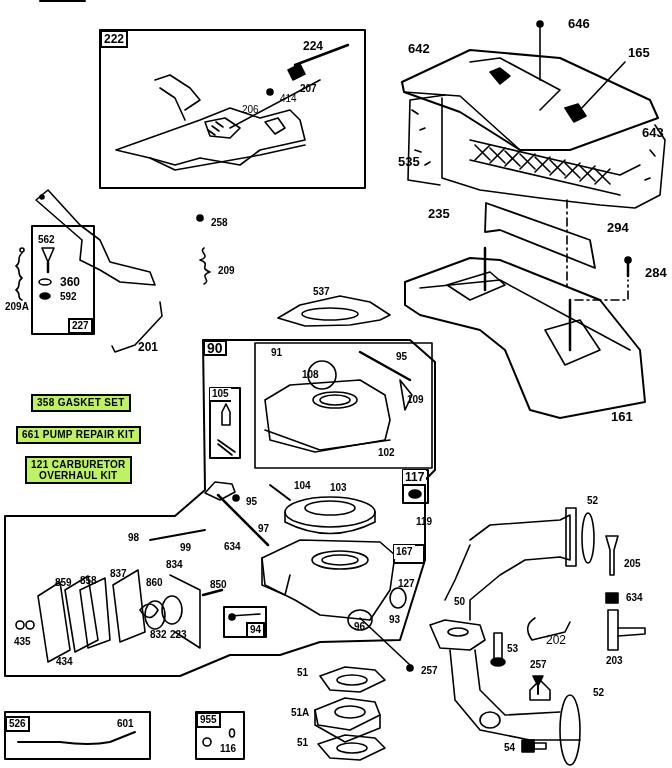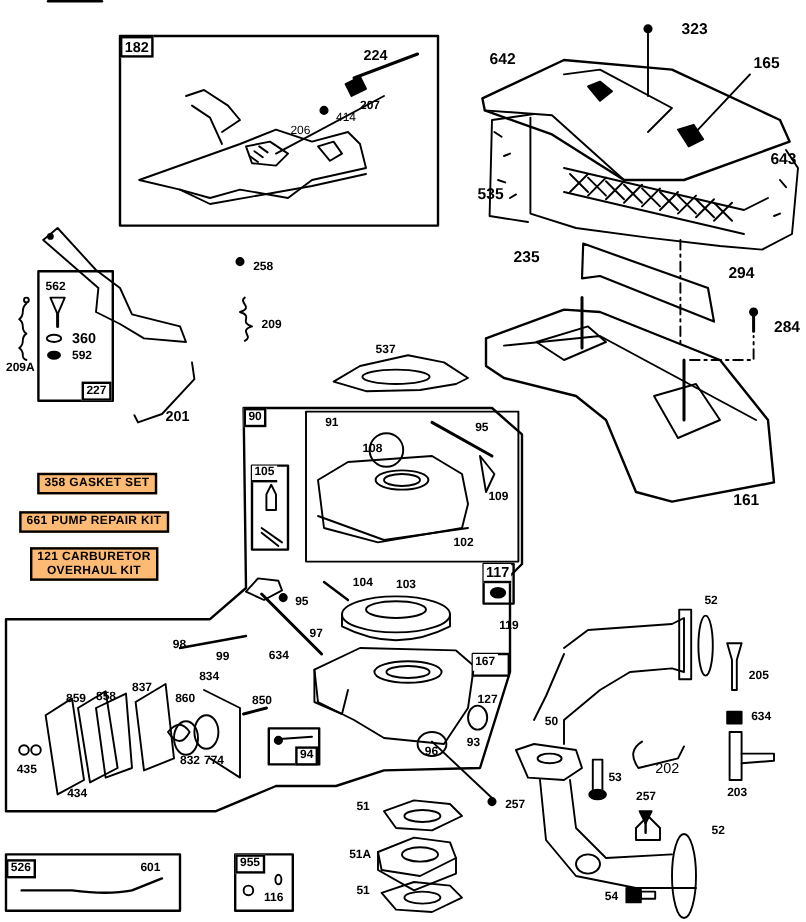--- a/index.html
+++ b/index.html
@@ -6,21 +6,21 @@
   body { width: 672px; height: 768px; position: relative; overflow: hidden;
          font-family: "Liberation Sans", sans-serif; color: #000; }
   #diagram { position: absolute; left: 0; top: 0; width: 672px; height: 768px; }
   .lbl { position: absolute; font-family: "Liberation Sans", sans-serif; font-weight: bold;
          font-size: 12px; line-height: 12px; white-space: nowrap; color: #000; }
   .lbl.sm { font-size: 10px; line-height: 10px; }
   .lbl.lg { font-size: 13px; line-height: 13px; }
   .boxnum { position: absolute; border: 2px solid #000; font-weight: bold; font-size: 12px;
             line-height: 14px; padding: 0 2px; background: #fff; font-family: "Liberation Sans", sans-serif; }
   .kit { position: absolute; border: 2px solid #000; font-weight: bold; font-size: 10px;
-         line-height: 12px; padding: 1px 4px; text-align: center; background: #fdba74;
+         line-height: 12px; padding: 1px 4px; text-align: center; background: #bef264;
          font-family: "Liberation Sans", sans-serif; letter-spacing: 0.3px; }
   svg * { vector-effect: non-scaling-stroke; }
 </style>
 </head>
 <body>
 
 <svg id="diagram" viewBox="0 0 672 768" xmlns="http://www.w3.org/2000/svg">
   <g fill="none" stroke="#000" stroke-width="1.6" stroke-linejoin="round" stroke-linecap="round">
 
     <line x1="40" y1="1" x2="85" y2="1" stroke-width="2"></line>
@@ -210,43 +210,43 @@
     </g>
 
     <rect x="5" y="712" width="145" height="47" stroke-width="2"></rect>
     <path d="M18 742 L60 742 Q90 746 110 742 L135 732" stroke-width="2"></path>
     <rect x="196" y="712" width="48" height="47" stroke-width="2"></rect>
     <circle cx="207" cy="742" r="4"></circle>
     <ellipse cx="232" cy="733" rx="2.5" ry="4"></ellipse>
   </g>
 </svg>
 
-<div class="boxnum" style="left:100px;top:30px;">182</div>
+<div class="boxnum" style="left:100px;top:30px;">222</div>
 <div class="boxnum" style="left:68px;top:318px;font-size:10px;line-height:12px;">227</div>
-<div class="boxnum" style="left:203px;top:340px;font-size:10px;line-height:12px;">90</div>
+<div class="boxnum" style="left:203px;top:340px;font-size:14px;line-height:12px;">90</div>
 <div class="boxnum" style="left:210px;top:388px;font-size:10px;line-height:12px;border-width:0 0 2px 0;">105</div>
 <div class="boxnum" style="left:403px;top:470px;font-size:12px;line-height:14px;border-width:0 0 2px 0;">117</div>
 <div class="boxnum" style="left:394px;top:545px;font-size:10px;line-height:14px;border:0;">167</div>
 <div class="boxnum" style="left:246px;top:622px;font-size:10px;line-height:12px;">94</div>
 <div class="boxnum" style="left:5px;top:716px;font-size:10px;line-height:12px;">526</div>
 <div class="boxnum" style="left:196px;top:712px;font-size:10px;line-height:12px;">955</div>
 
 <div class="kit" style="left:31px;top:394px;">358  GASKET SET</div>
 <div class="kit" style="left:16px;top:426px;">661  PUMP REPAIR KIT</div>
 <div class="kit" style="left:25px;top:456px;line-height:11px;">
   <div>121  CARBURETOR</div>
   <div>OVERHAUL KIT</div>
 </div>
 
 <div class="lbl" style="left:303px;top:40px;">224</div>
 <div class="lbl sm" style="left:242px;top:77px;font-weight:normal;margin-top:28px;">206</div>
 <div class="lbl sm" style="left:280px;top:94px;font-weight:normal;">414</div>
 <div class="lbl sm" style="left:300px;top:84px;">207</div>
 
-<div class="lbl lg" style="left:568px;top:17px;">323</div>
+<div class="lbl lg" style="left:568px;top:17px;">646</div>
 <div class="lbl lg" style="left:408px;top:42px;">642</div>
 <div class="lbl lg" style="left:628px;top:46px;">165</div>
 <div class="lbl lg" style="left:642px;top:126px;">643</div>
 <div class="lbl lg" style="left:398px;top:155px;">535</div>
 <div class="lbl lg" style="left:428px;top:207px;">235</div>
 <div class="lbl lg" style="left:607px;top:221px;">294</div>
 <div class="lbl lg" style="left:645px;top:266px;">284</div>
 <div class="lbl lg" style="left:611px;top:410px;">161</div>
 
 <div class="lbl sm" style="left:38px;top:235px;">562</div>
@@ -254,44 +254,44 @@
 <div class="lbl sm" style="left:60px;top:292px;">592</div>
 <div class="lbl sm" style="left:5px;top:302px;">209A</div>
 <div class="lbl sm" style="left:211px;top:218px;">258</div>
 <div class="lbl sm" style="left:218px;top:266px;">209</div>
 <div class="lbl sm" style="left:313px;top:287px;">537</div>
 <div class="lbl" style="left:138px;top:341px;">201</div>
 
 <div class="lbl sm" style="left:271px;top:348px;">91</div>
 <div class="lbl sm" style="left:396px;top:352px;">95</div>
 <div class="lbl sm" style="left:302px;top:370px;">108</div>
-<div class="lbl sm" style="left:407px;top:410px;">109</div>
+<div class="lbl sm" style="left:407px;top:395px;">109</div>
 <div class="lbl sm" style="left:378px;top:448px;">102</div>
 <div class="lbl sm" style="left:272px;top:481px;padding-left:22px;">104</div>
 <div class="lbl sm" style="left:330px;top:483px;">103</div>
 <div class="lbl sm" style="left:416px;top:517px;">119</div>
 <div class="lbl sm" style="left:246px;top:497px;">95</div>
 <div class="lbl sm" style="left:258px;top:524px;">97</div>
 <div class="lbl sm" style="left:224px;top:542px;">634</div>
-<div class="lbl sm" style="left:128px;top:533px;margin-left:16px;">98</div>
+<div class="lbl sm" style="left:128px;top:533px;">98</div>
 <div class="lbl sm" style="left:180px;top:543px;">99</div>
 <div class="lbl sm" style="left:398px;top:579px;">127</div>
 <div class="lbl sm" style="left:389px;top:615px;">93</div>
 <div class="lbl sm" style="left:354px;top:622px;">96</div>
 
 <div class="lbl sm" style="left:55px;top:578px;">859</div>
 <div class="lbl sm" style="left:80px;top:576px;">858</div>
 <div class="lbl sm" style="left:110px;top:569px;text-align:center;">837</div>
 <div class="lbl sm" style="left:146px;top:578px;">860</div>
 <div class="lbl sm" style="left:166px;top:560px;">834</div>
 <div class="lbl sm" style="left:210px;top:580px;">850</div>
 <div class="lbl sm" style="left:14px;top:637px;">435</div>
 <div class="lbl sm" style="left:56px;top:657px;">434</div>
 <div class="lbl sm" style="left:150px;top:630px;">832</div>
-<div class="lbl sm" style="left:170px;top:630px;">774</div>
+<div class="lbl sm" style="left:170px;top:630px;">223</div>
 
 <div class="lbl sm" style="left:421px;top:666px;">257</div>
 <div class="lbl sm" style="left:587px;top:496px;">52</div>
 <div class="lbl sm" style="left:624px;top:559px;">205</div>
 <div class="lbl sm" style="left:626px;top:593px;">634</div>
 <div class="lbl sm" style="left:454px;top:597px;">50</div>
 <div class="lbl" style="left:546px;top:634px;font-weight:normal;">202</div>
 <div class="lbl sm" style="left:507px;top:644px;">53</div>
 <div class="lbl sm" style="left:606px;top:656px;">203</div>
 <div class="lbl sm" style="left:530px;top:660px;">257</div>

